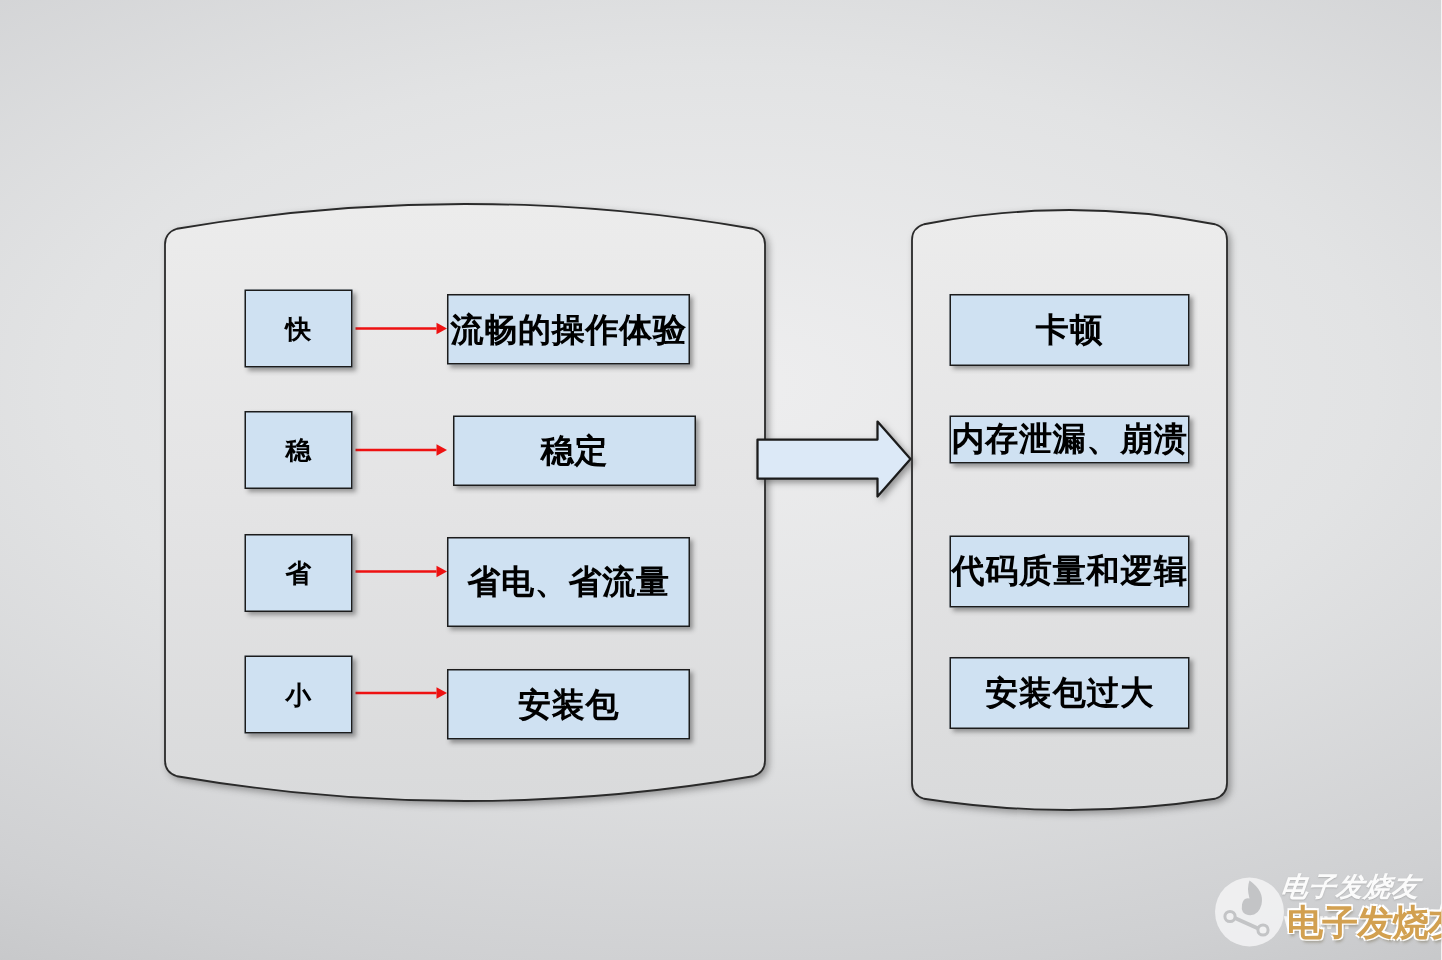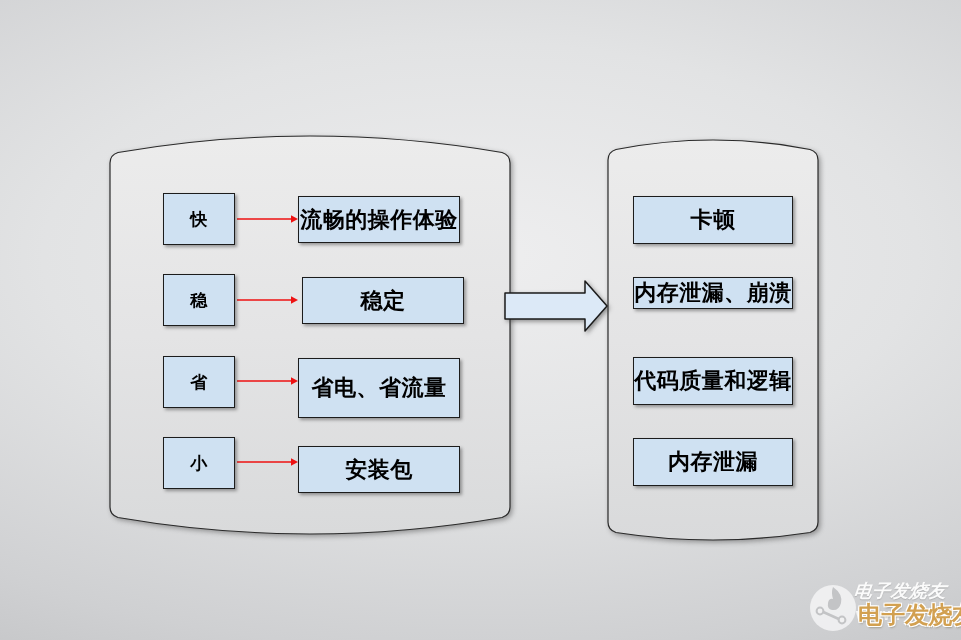--- a/index.html
+++ b/index.html
@@ -100,21 +100,21 @@
   <div class="box small" style="left:163px;top:437px;width:72px;height:52px">小</div>
 
   <div class="box" style="left:298px;top:196px;width:162px;height:47px">流畅的操作体验</div>
   <div class="box" style="left:302px;top:277px;width:162px;height:47px">稳定</div>
   <div class="box" style="left:298px;top:358px;width:162px;height:60px">省电、省流量</div>
   <div class="box" style="left:298px;top:446px;width:162px;height:47px">安装包</div>
 
   <div class="box" style="left:633px;top:196px;width:160px;height:48px">卡顿</div>
   <div class="box" style="left:633px;top:277px;width:160px;height:32px">内存泄漏、崩溃</div>
   <div class="box" style="left:633px;top:357px;width:160px;height:48px">代码质量和逻辑</div>
-  <div class="box" style="left:633px;top:438px;width:160px;height:48px">内存泄漏</div>
+  <div class="box" style="left:633px;top:438px;width:160px;height:48px">安装包过大</div>
 
   <div class="watermark">
     <svg class="wm-logo" width="56" height="62" viewBox="0 0 56 62">
       <circle cx="27" cy="34" r="23" fill="#f1f1f2" opacity="0.92"></circle>
       <path d="M 27,13 Q 37,20 35,29 Q 33,37 26,36 Q 21,35 22,29 Q 23,24 27,25 Q 25,18 27,13 Z" fill="#c3c4c6"></path>
       <line x1="15" y1="37" x2="35" y2="46" stroke="#c3c4c6" stroke-width="2.5"></line>
       <circle cx="14" cy="37" r="3.4" fill="#f1f1f2" stroke="#c3c4c6" stroke-width="2"></circle>
       <circle cx="36" cy="46" r="3.4" fill="#f1f1f2" stroke="#c3c4c6" stroke-width="2"></circle>
     </svg>
     <div class="wm-brand">电子发烧友</div>

